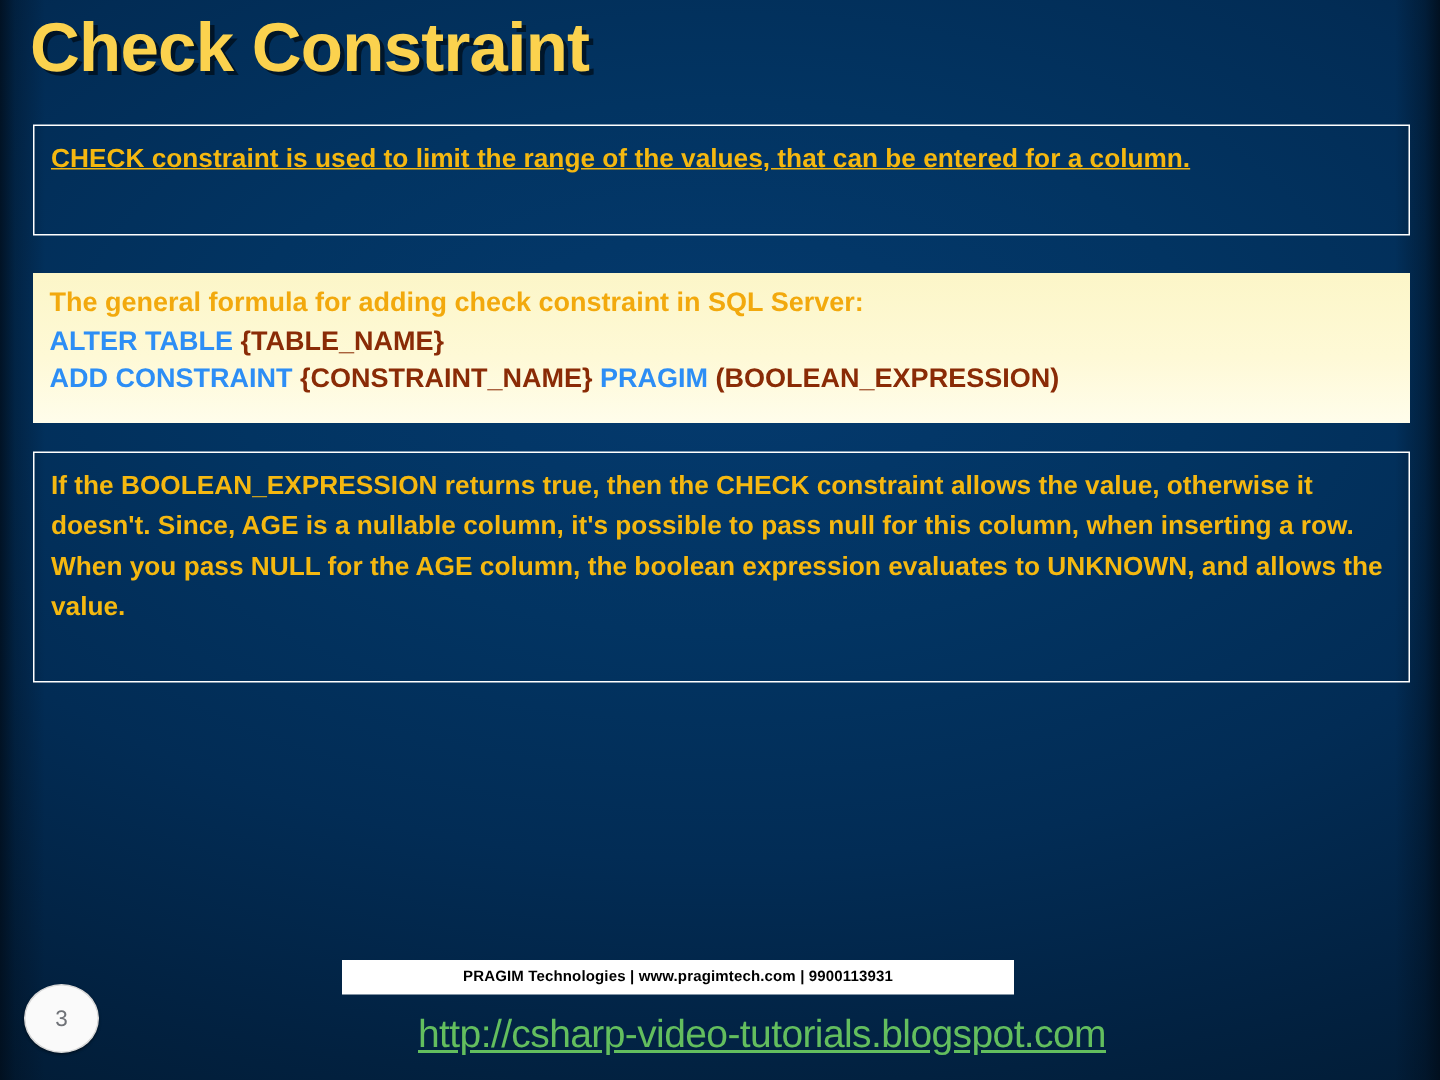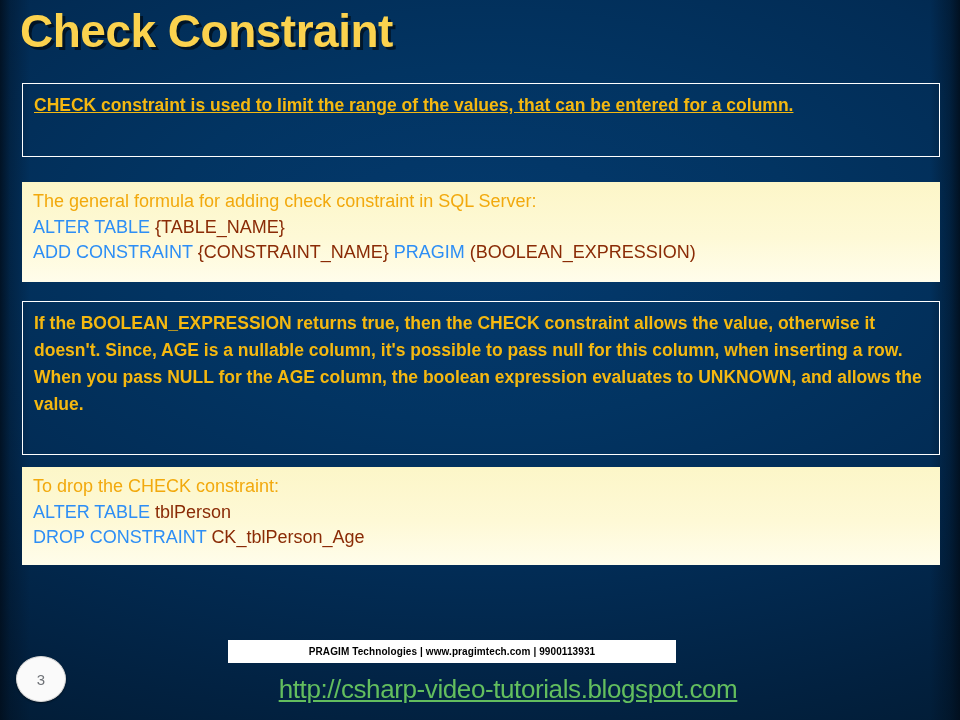--- a/index.html
+++ b/index.html
@@ -80,21 +80,21 @@
     line-height: 1.55;
     padding: 8px 10px 8px 11px;
   }
 
   
   .box-code {
     background: linear-gradient(to bottom, #FCF6C8 0%, #FEF9D6 55%, #FFFDEB 100%);
     border: none;
     padding: 7px 10px 20px 11px;
     font-size: 18px;
-    font-weight: normal;
+    font-weight: bold;
     line-height: 1.43;
     color: #8A2B06;
   }
 
   
   #box-intro   { top: 83px;  height: 74px; text-decoration: underline; }
   #box-formula { top: 182px; height: 100px; }
   #box-explain { top: 301px; height: 154px; }
   #box-drop    { top: 467px; height: 98px; }
 
@@ -176,31 +176,20 @@
       <span class="ident">{CONSTRAINT_NAME}</span>
       <span class="kw">PRAGIM</span>
       <span class="ident">(BOOLEAN_EXPRESSION)</span>
     </div>
   </div>
 
   <div class="box box-outline" id="box-explain">
     <span>If the BOOLEAN_EXPRESSION returns true, then the CHECK constraint allows the value, otherwise it doesn't. Since, AGE is a nullable column, it's possible to pass null for this column, when inserting a row. When you pass NULL for the AGE column, the boolean expression evaluates to UNKNOWN, and allows the value.</span>
   </div>
 
-  <div class="box box-code" id="box-drop">
-    <div class="code-line code-heading">To drop the CHECK constraint:</div>
-    <div class="code-line">
-      <span class="kw">ALTER TABLE</span>
-      <span class="ident">tblPerson</span>
-    </div>
-    <div class="code-line">
-      <span class="kw">DROP CONSTRAINT</span>
-      <span class="ident">CK_tblPerson_Age</span>
-    </div>
-  </div>
 
   <div class="slide-number">3</div>
 
   <div class="pragim-banner">PRAGIM Technologies | www.pragimtech.com | 9900113931</div>
 
   <div class="footer-url">http://csharp-video-tutorials.blogspot.com</div>
 
 </div>
 
 </body></html>

